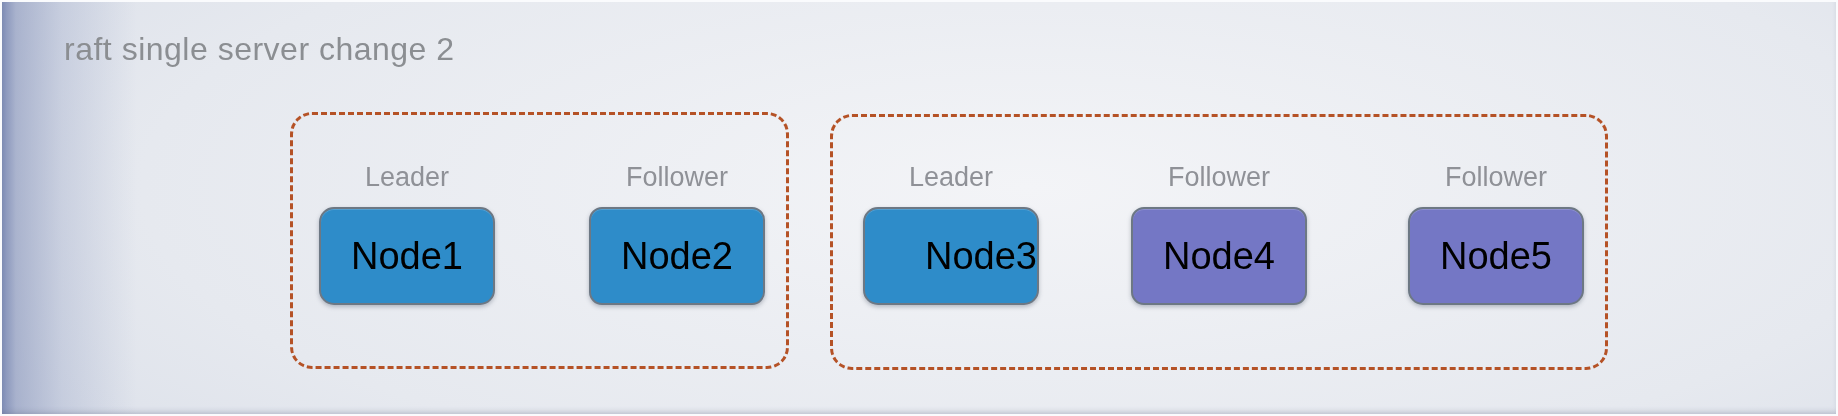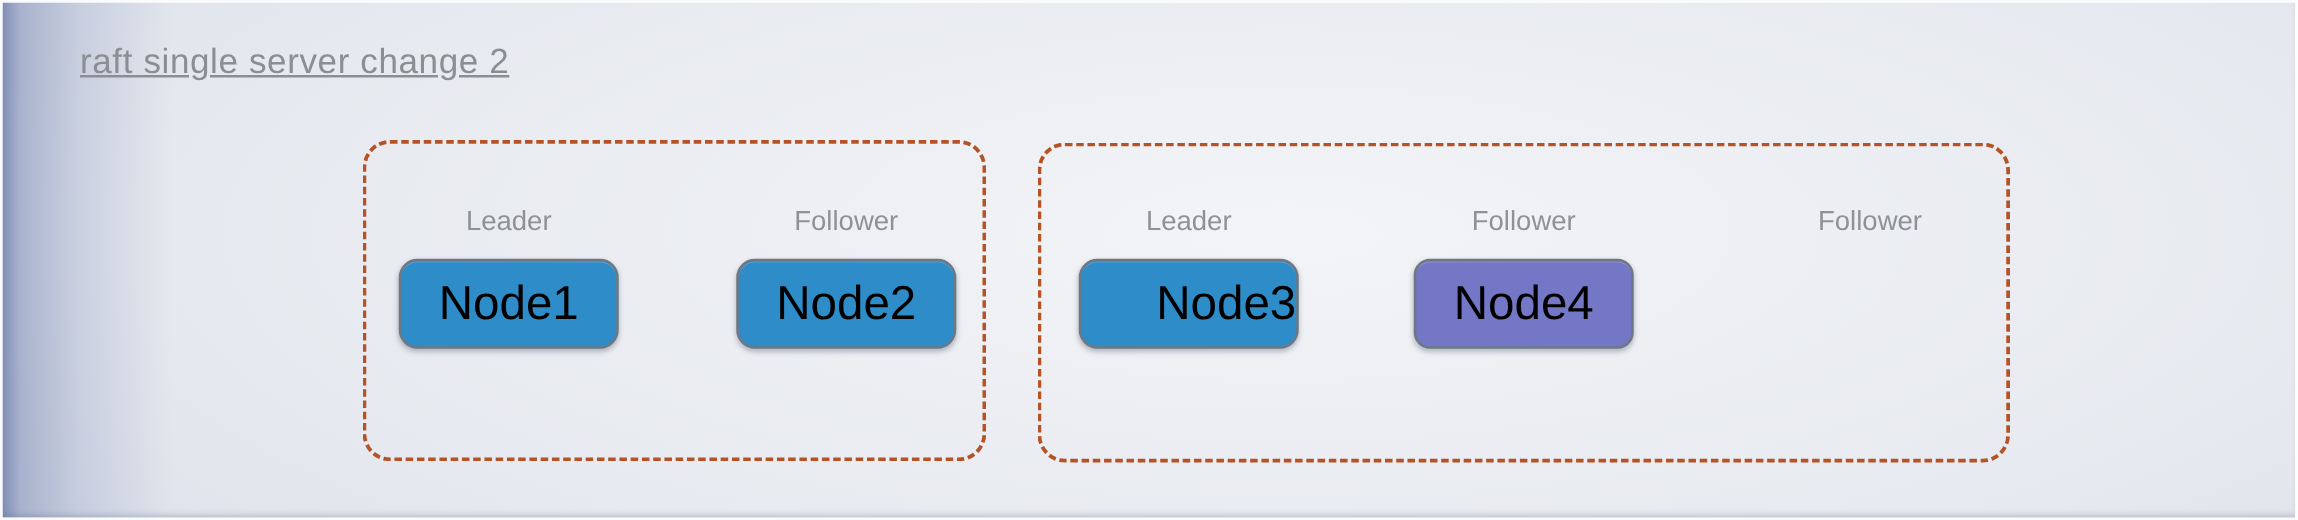--- a/index.html
+++ b/index.html
@@ -15,47 +15,46 @@
         rgba(124,138,180,0.95) 0px,
         rgba(124,138,180,0.55) 14px,
         rgba(134,148,188,0.28) 60px,
         rgba(134,148,188,0.00) 135px),
       radial-gradient(115% 170% at 56% 45%,
         #f3f4f7 0%, #e6e9ef 42%, #d3d9e5 75%, #c6cedf 100%);
     box-shadow: inset 0 -4px 6px -3px rgba(90,100,130,0.40);
   }
   .title{
     position:absolute;left:62px;top:30px;
-    font-size:28px;line-height:34px;
+    font-size:32px;line-height:34px;
     color:#8b8e92;
     letter-spacing:0.5px;
     white-space:nowrap;
-    text-decoration:underline;
   }
   .group{
     position:absolute;
     border:3px dashed #b55226;
     border-radius:22px;
     box-sizing:border-box;
   }
   .group-a{left:288px;top:110px;width:499px;height:257px;}
   .group-b{left:828px;top:112px;width:778px;height:256px;}
   .cell{
     position:absolute;top:158px;width:176px;
     text-align:center;
   }
   .c1{left:317px}.c2{left:587px}.c3{left:861px}.c4{left:1129px}.c5{left:1406px}
   .role{
-    font-size:22px;line-height:34px;
+    font-size:27px;line-height:34px;
     color:#8f9197;
     margin-bottom:13px;
     white-space:nowrap;
   }
   .node{
-    height:72px;
+    height:98px;
     box-sizing:border-box;
     border:2px solid #6d7884;
     border-radius:15px;
     display:flex;align-items:center;justify-content:center;
     font-size:38px;color:#000000;
     box-shadow:0 2px 4px rgba(70,80,100,0.35), inset 0 1px 0 rgba(255,255,255,0.18);
   }
 </style>
 </head>
 <body>
@@ -69,36 +68,39 @@
 
   <div class="cell c1">
     <div class="role">Leader</div>
     <div class="node" style="background-color: rgb(46, 140, 201);">
       <span>Node1</span>
     </div>
   </div>
 
   <div class="cell c2">
     <div class="role">Follower</div>
-    <div class="node" style="background-color: rgb(46, 140, 201);">
+    <div class="node" style="background-color: rgb(46, 140, 201); border-radius: 13px;">
       <span>Node2</span>
     </div>
   </div>
 
   <div class="cell c3">
     <div class="role">Leader</div>
     <div class="node" style="background-color: rgb(46, 140, 201); justify-content: flex-end;">
       <span>Node3</span>
     </div>
   </div>
 
   <div class="cell c4">
     <div class="role">Follower</div>
     <div class="node" style="background-color: rgb(116, 119, 197); border-radius: 13px;">
       <span>Node4</span>
     </div>
   </div>
 
   <div class="cell c5">
     <div class="role">Follower</div>
+    <div class="node" style="background-color: rgb(116, 119, 197);">
+      <span>Node5</span>
+    </div>
   </div>
 
 </div>
 
 </body></html>

